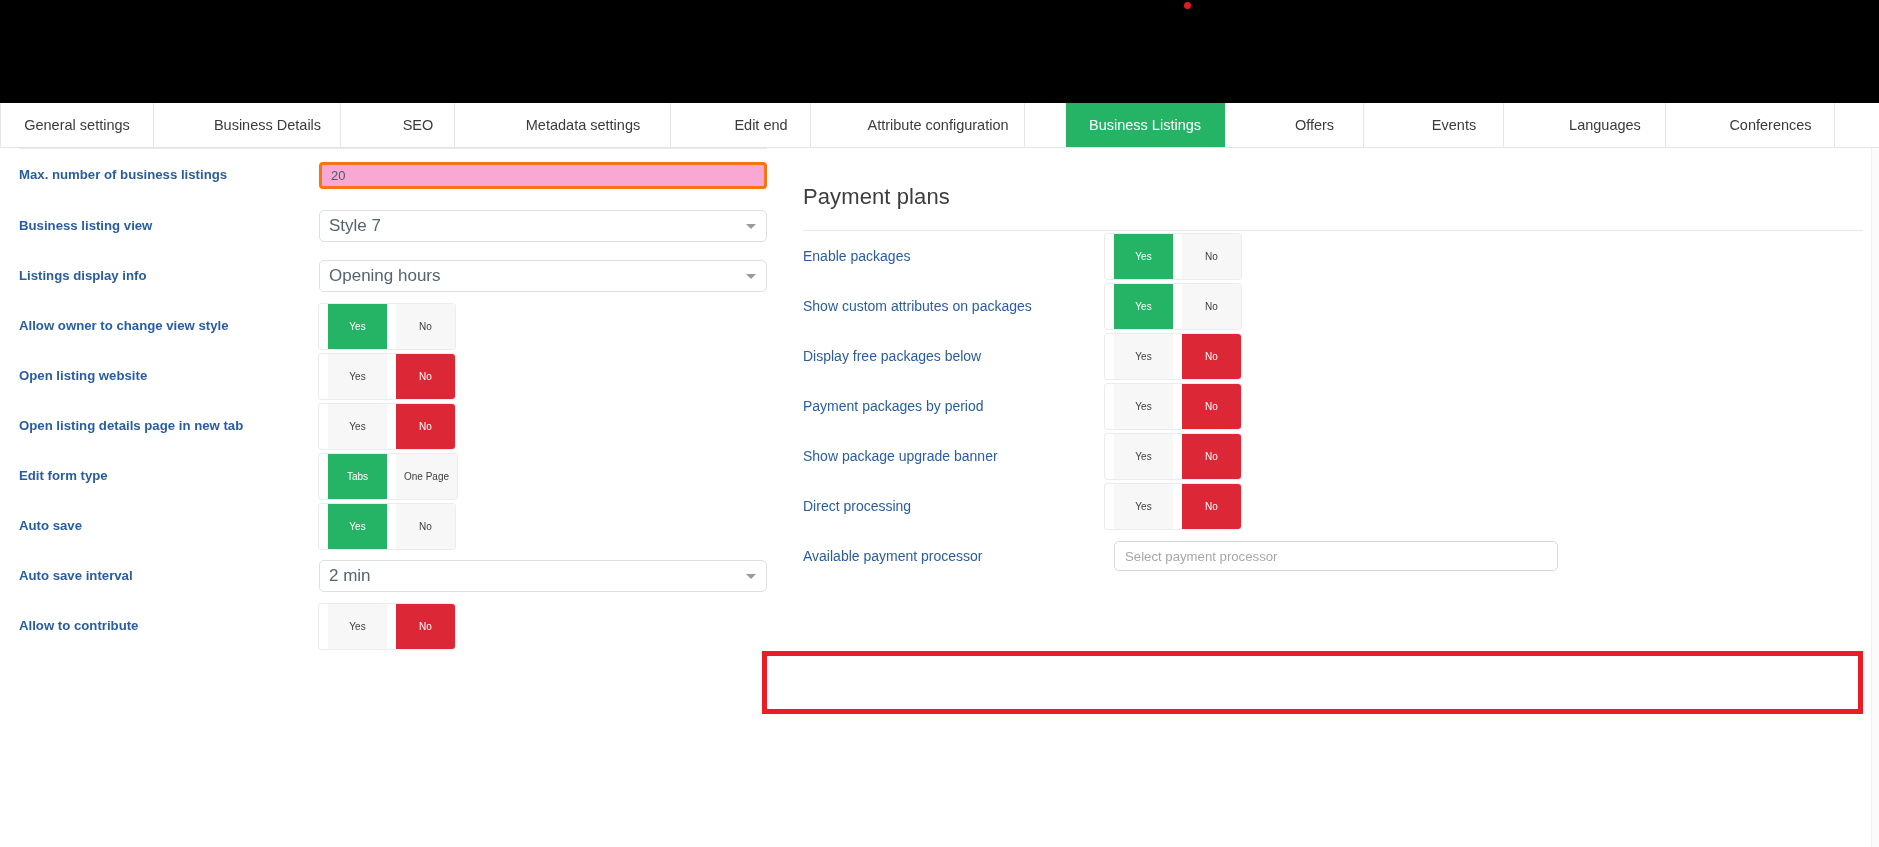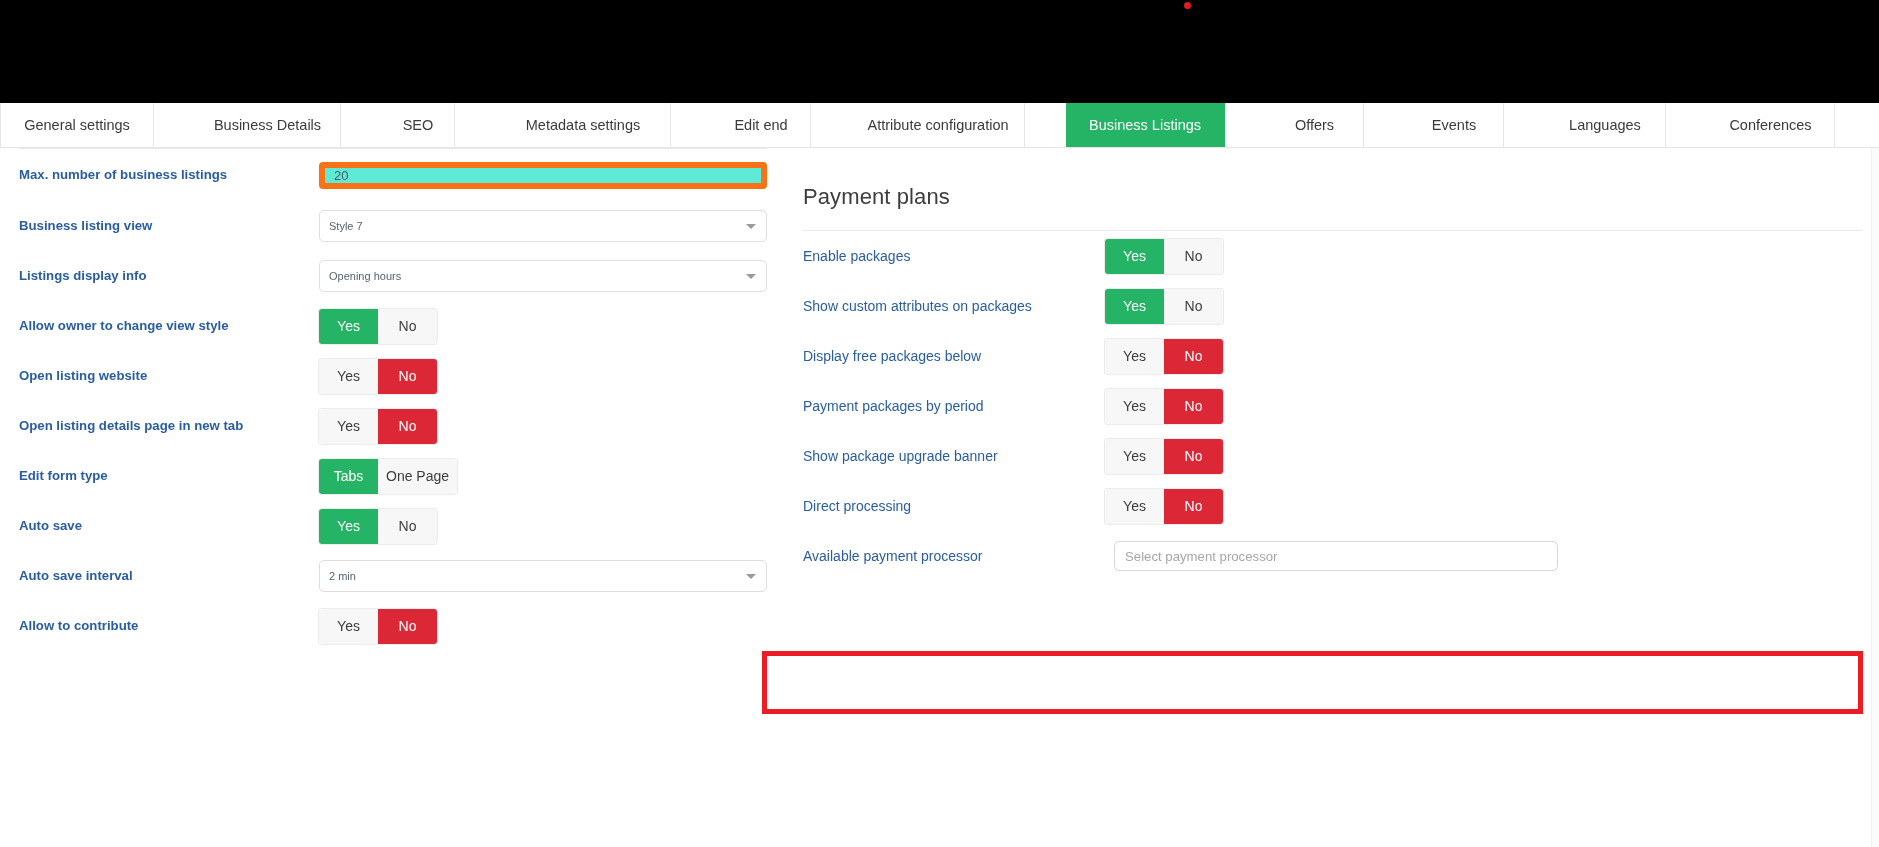--- a/index.html
+++ b/index.html
@@ -131,23 +131,23 @@
     color: #2a5d9f;
   }
 
   .row-control { flex: 1 1 auto; display: flex; align-items: center; }
 
   
   .text-input {
     width: 448px;
     height: 27px;
     box-sizing: border-box;
-    border: 6px solid #f97316;
+    border: 3px solid #f97316;
     border-radius: 4px;
-    background: #5eead4;
+    background: #f9a8d4;
     font-size: 13px;
     color: #4b5a6a;
     padding: 0 9px;
     outline: none;
     font-family: "Liberation Sans", sans-serif;
   }
   .text-input::placeholder { color: #a9a9a9; }
 
   
   .select-field {
@@ -156,21 +156,21 @@
     height: 32px;
     box-sizing: border-box;
     border: 1px solid #dedede;
     border-radius: 5px;
     background: #ffffff;
     display: flex;
     align-items: center;
     cursor: pointer;
   }
   .select-value {
-    font-size: 11px;
+    font-size: 17px;
     color: #55646f;
     padding-left: 9px;
   }
   .select-caret {
     position: absolute;
     right: 10px;
     top: 50%;
     margin-top: -2px;
     width: 0; height: 0;
     border-left: 5px solid transparent;
@@ -197,31 +197,32 @@
 
   
   .toggle {
     display: inline-flex;
     border-radius: 3px;
     overflow: hidden;
     box-shadow: 0 0 0 1px #ececec;
   }
   .toggle-btn {
     min-width: 59px;
-    height: 35px;
+    height: 45px;
     display: flex;
     align-items: center;
     justify-content: center;
-    font-size: 14px;
+    font-size: 10px;
     color: #3d3d3d;
     background: #f7f7f7;
     cursor: pointer;
     box-sizing: border-box;
     padding: 0 8px;
     user-select: none;
+    margin-left: 9px;
   }
   .toggle-btn.on-yes { background: #25b366; color: #ffffff; }
   .toggle-btn.on-no  { background: #dc2836; color: #ffffff; }
 
   
   .highlight-box {
     position: absolute;
     left: 762px;
     top: 503px;
     width: 1101px;

